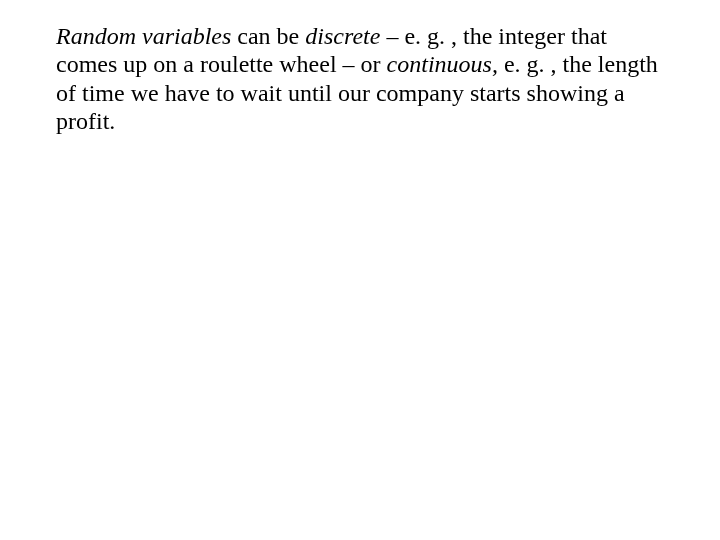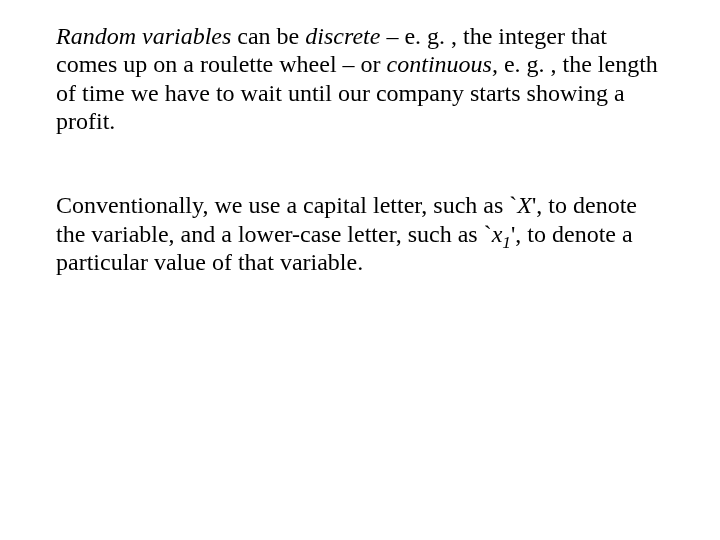--- a/index.html
+++ b/index.html
@@ -40,20 +40,17 @@
 <body>
 
 <div class="slide">
 
   <p class="para">
     <span class="it">Random variables</span><span> can be </span><span class="it">discrete</span><span> – e. g. , the integer that comes up on a roulette wheel – or  </span><span class="it">continuous,</span><span> e. g. ,  the length of time we have to wait until our company starts showing a profit.</span>
   </p>
 
   <div class="gap"></div>
 
-  <p class="para">
-    <span>Conventionally, we use a capital letter, such as `</span><span class="it">X</span><span>', to denote the variable, and a lower-case letter, such as `</span><span class="it">x</span><span class="it sub">1</span><span>', to denote a particular value of that variable.</span>
-  </p>
 
   <div class="gap2"></div>
 
 
 </div>
 
 </body></html>

